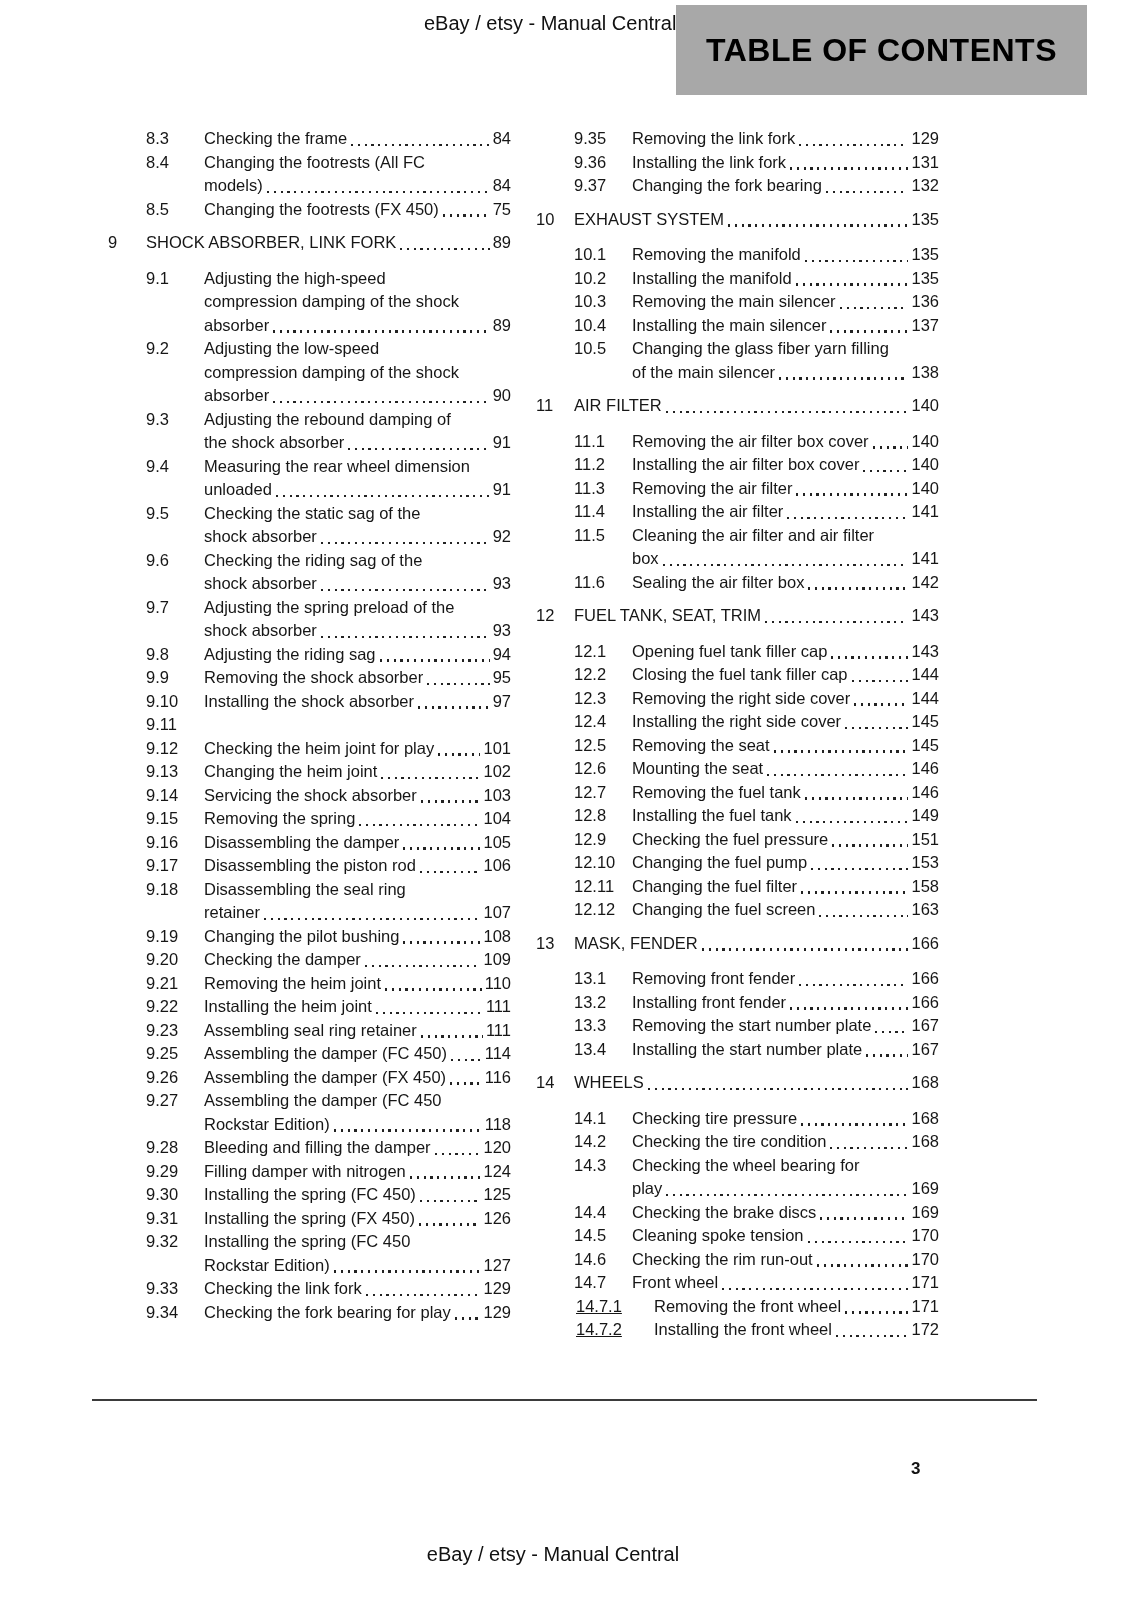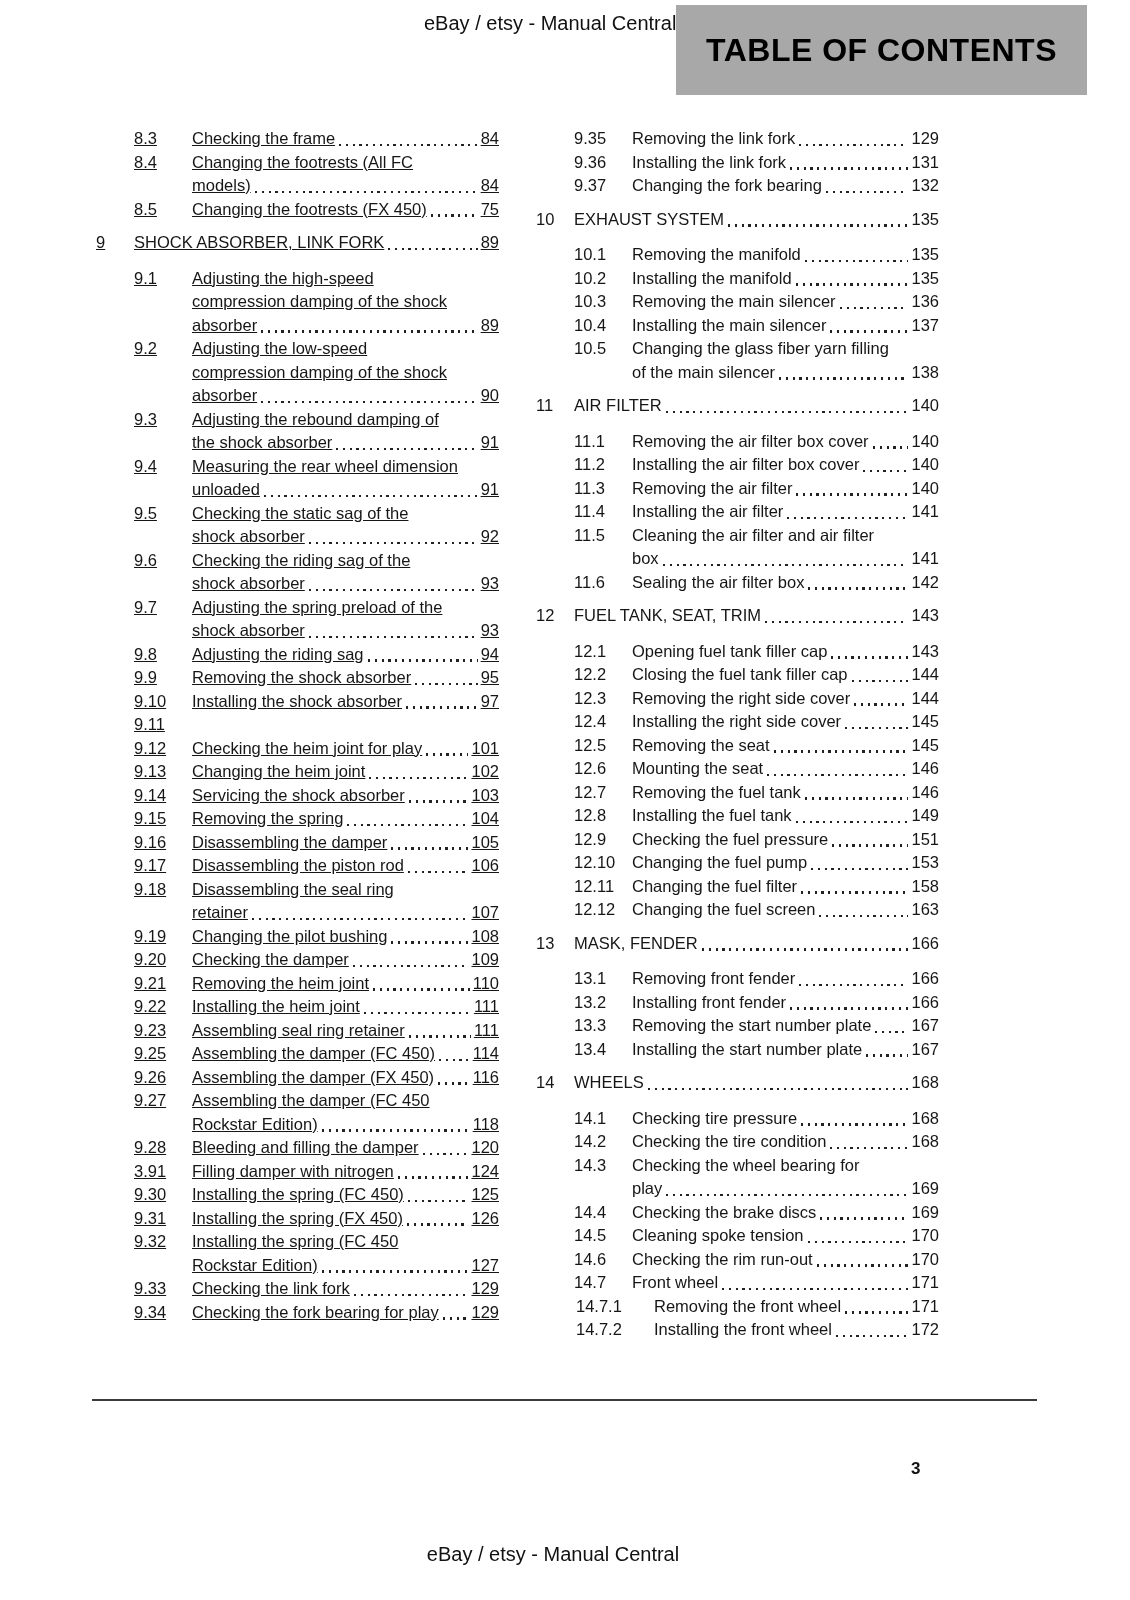--- a/index.html
+++ b/index.html
@@ -38,30 +38,30 @@
     letter-spacing: 0.5px;
     white-space: nowrap;
   }
   .col {
     position: absolute;
     top: 127px;
     width: 403px;
     font-size: 16.5px;
     line-height: 23.5px;
   }
-  .col-left { left: 96px; text-decoration: underline; }
+  .col-left { left: 108px; }
   .col-right { left: 536px; }
   .entry { display: flex; }
   .entry .num { flex: 0 0 auto; }
   .entry.level1 { margin: 10px 0 12px; }
   .entry.level1 .num { width: 38px; }
   .entry.level2 { padding-left: 38px; }
   .entry.level2 .num { width: 58px; }
   .entry.level3 { padding-left: 40px; }
-  .entry.level3 .num { width: 78px; }
+  .entry.level3 .num { width: 78px; text-decoration: underline; }
   .entry .body { flex: 1 1 auto; min-width: 0; }
   .tline.last { display: flex; }
   .ttext { flex: 0 0 auto; white-space: nowrap; }
   .dots {
     flex: 1 1 8px;
     min-width: 8px;
     align-self: flex-end;
     height: 2.4px;
     margin: 0 3px 4.5px 4px;
     background-image: repeating-linear-gradient(90deg, #222 0, #222 2.2px, transparent 2.2px, transparent 6.8px);
@@ -414,21 +414,21 @@
         <span class="num">9.28</span>
         <div class="body">
           <div class="tline last">
             <span class="ttext">Bleeding and filling the damper</span>
             <span class="dots"></span>
             <span class="pg">120</span>
           </div>
         </div>
       </div>
       <div class="entry level2">
-        <span class="num">3.91</span>
+        <span class="num">9.29</span>
         <div class="body">
           <div class="tline last">
             <span class="ttext">Filling damper with nitrogen</span>
             <span class="dots"></span>
             <span class="pg">124</span>
           </div>
         </div>
       </div>
       <div class="entry level2">
         <span class="num">9.30</span>

